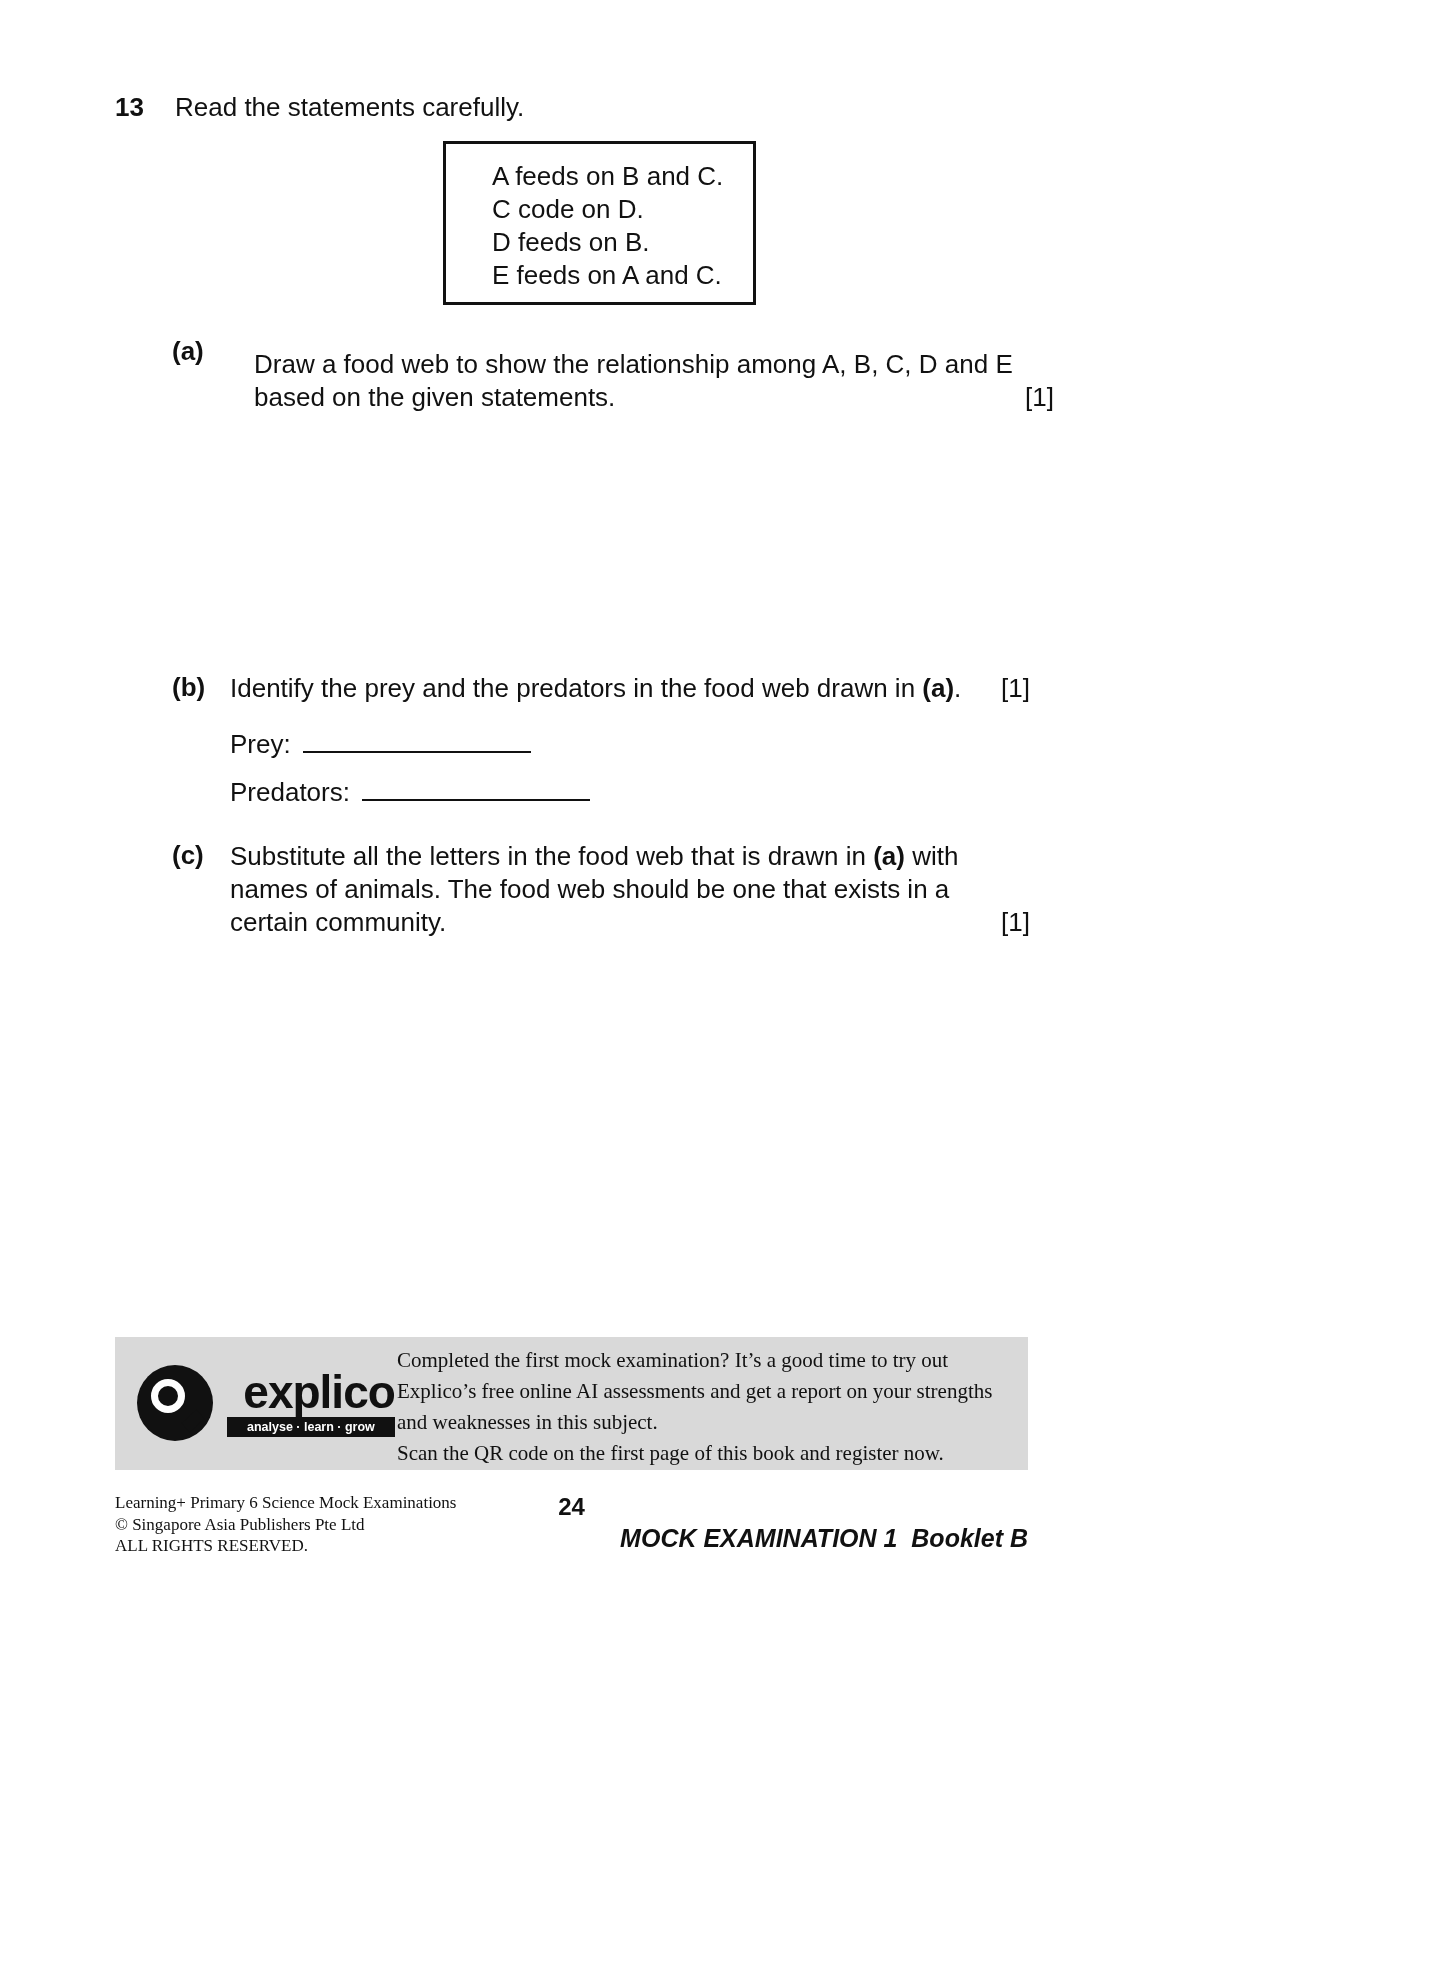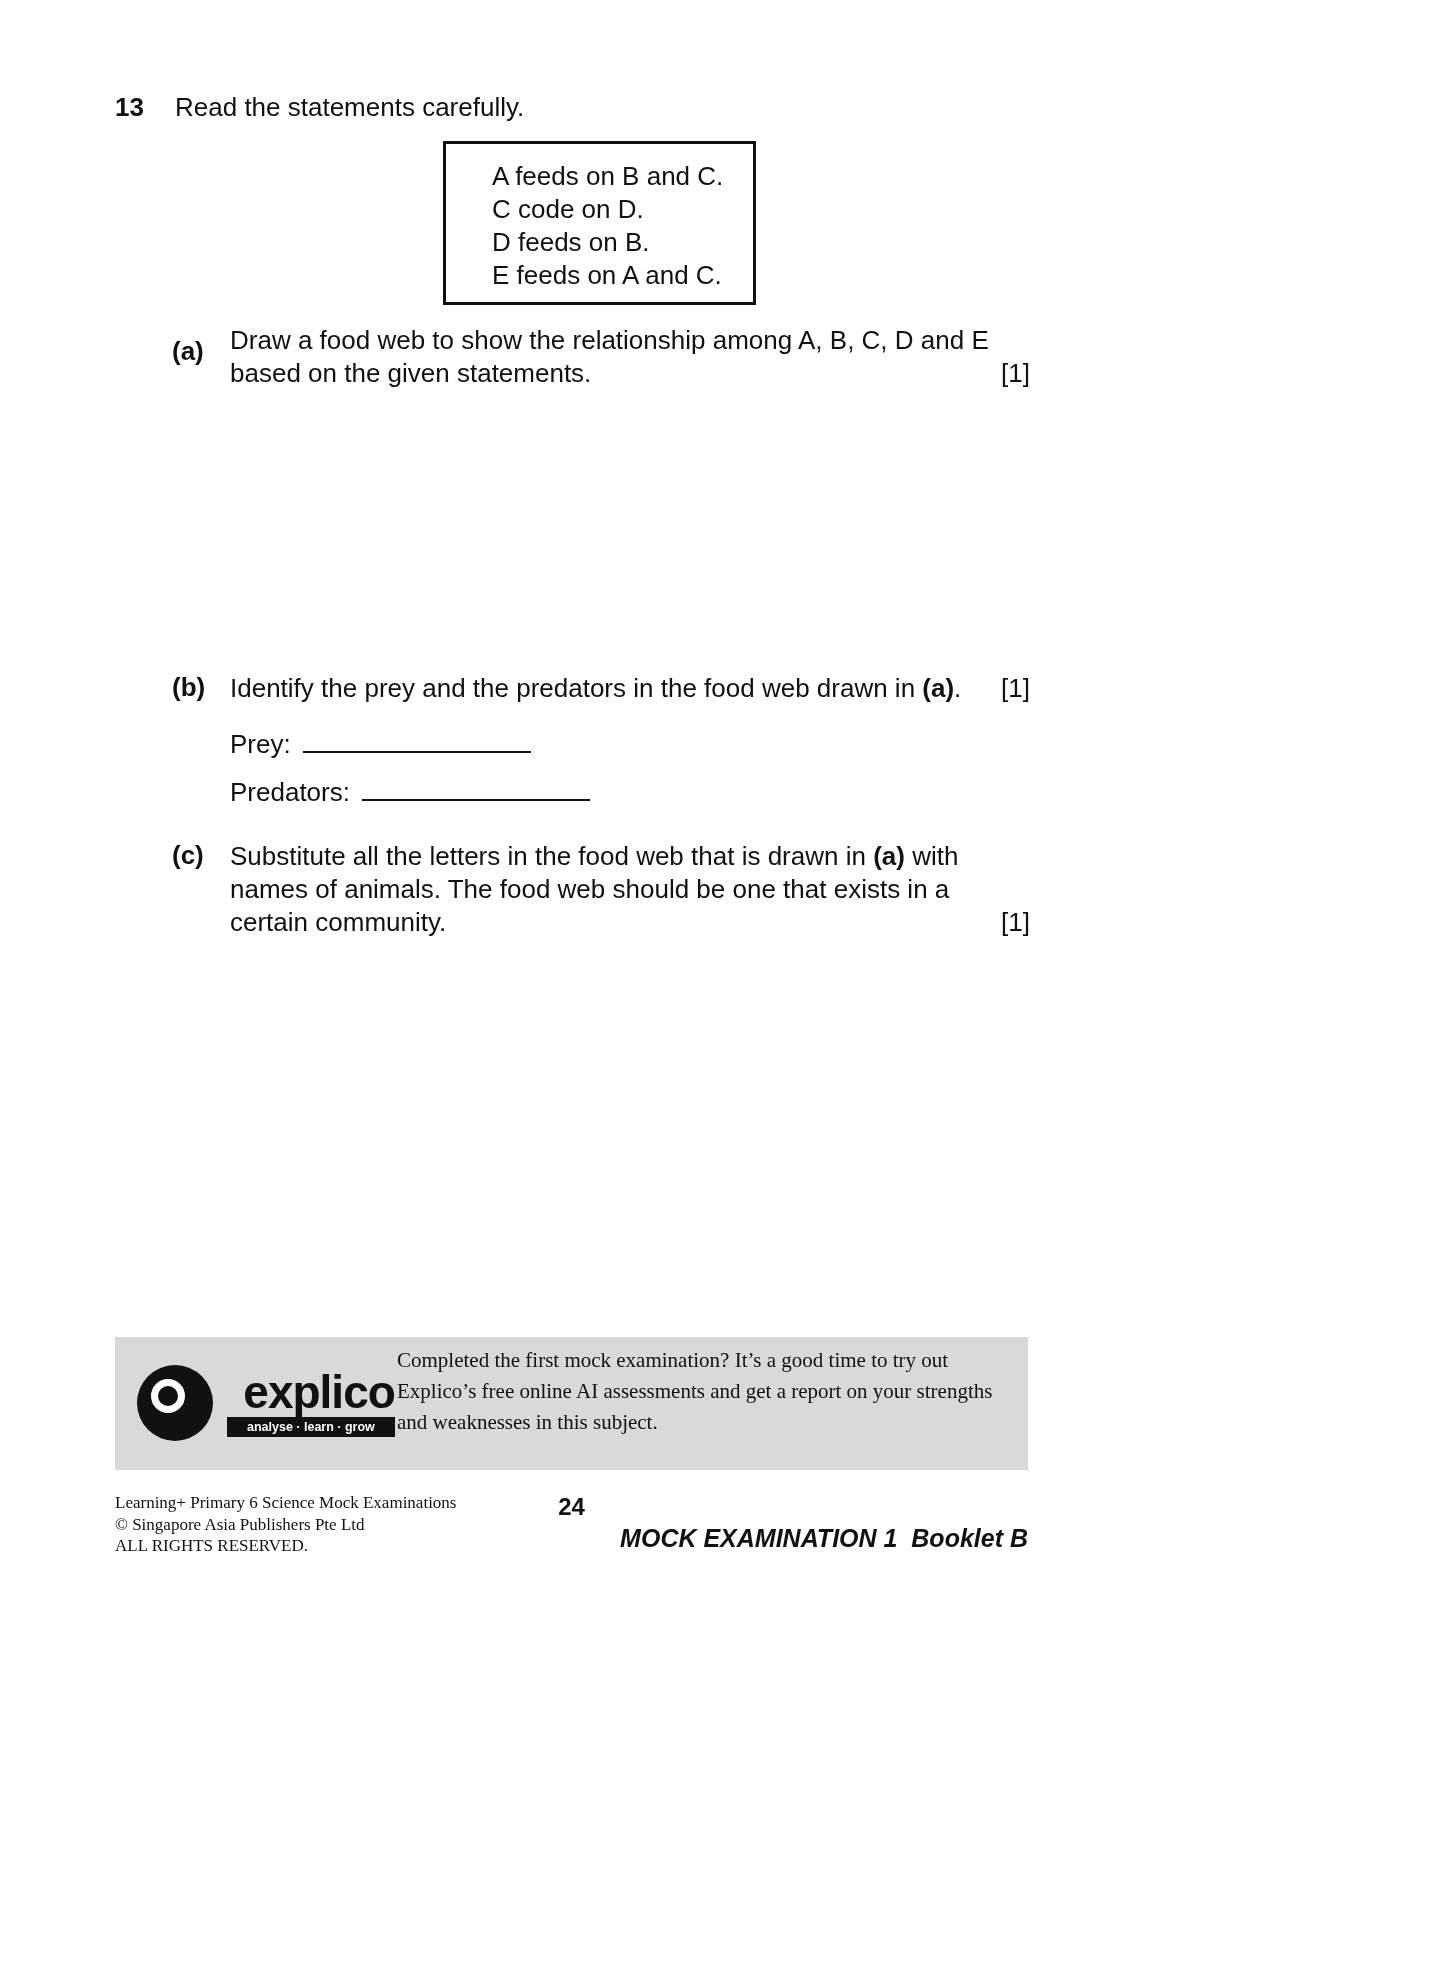--- a/index.html
+++ b/index.html
@@ -35,21 +35,21 @@
   .label-a { top: 336px; }
   .label-b { top: 672px; }
   .label-c { top: 840px; }
 
   
   .part-text {
     left: 230px;
     width: 800px;
     line-height: 33px;
   }
-  .text-a { top: 324px; }
+  .text-a { top: 348px; margin-left: 24px; }
   .text-b { top: 672px; }
   .text-c { top: 840px; }
 
   .marks { position: absolute; right: 0; }
   .marks-a { bottom: 0; }
   .marks-b { top: 0; }
   .marks-c { top: 66px; }
 
   
   .answer-row { left: 230px; }
@@ -188,20 +188,21 @@
         <div class="logo-ring"></div>
         <div class="logo-notch"></div>
       </div>
       <div class="logo-textstack">
         <div class="logo-brand">explico</div>
         <div class="logo-tagline">analyse · learn · grow</div>
       </div>
     </div>
     <div class="promo-text">
       <div>Completed the first mock examination? It’s a good time to try out Explico’s free online AI assessments and get a report on your strengths and weaknesses in this subject.</div>
+      <div>Scan the QR code on the first page of this book and register now.</div>
     </div>
   </div>
 
   <div class="abs footer-left">
     <div>Learning+ Primary 6 Science Mock Examinations</div>
     <div>© Singapore Asia Publishers Pte Ltd</div>
     <div>ALL RIGHTS RESERVED.</div>
   </div>
   <div class="abs footer-center">24</div>
   <div class="abs footer-booklet">MOCK EXAMINATION 1  Booklet B</div>

